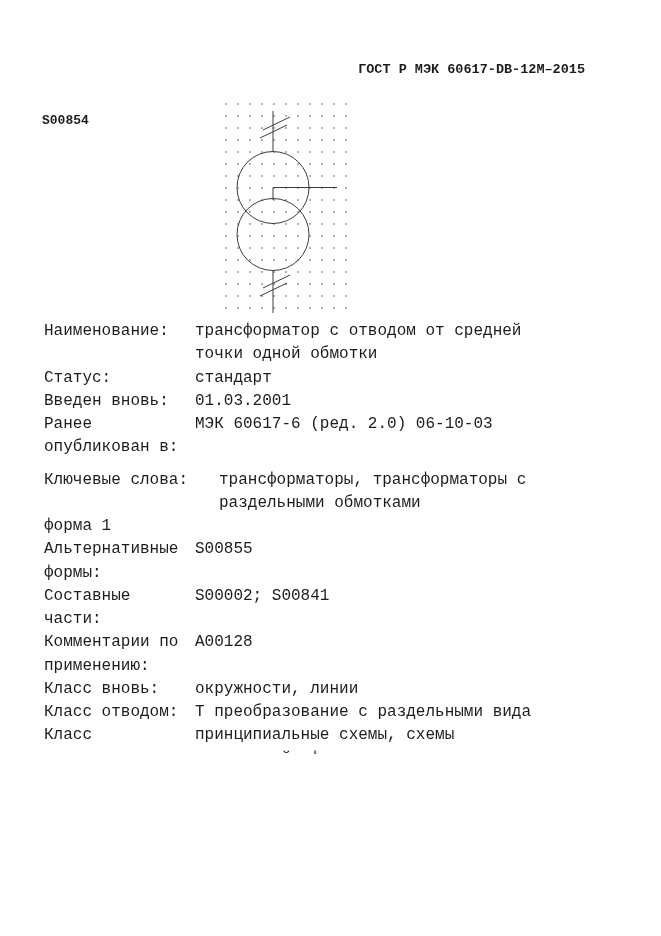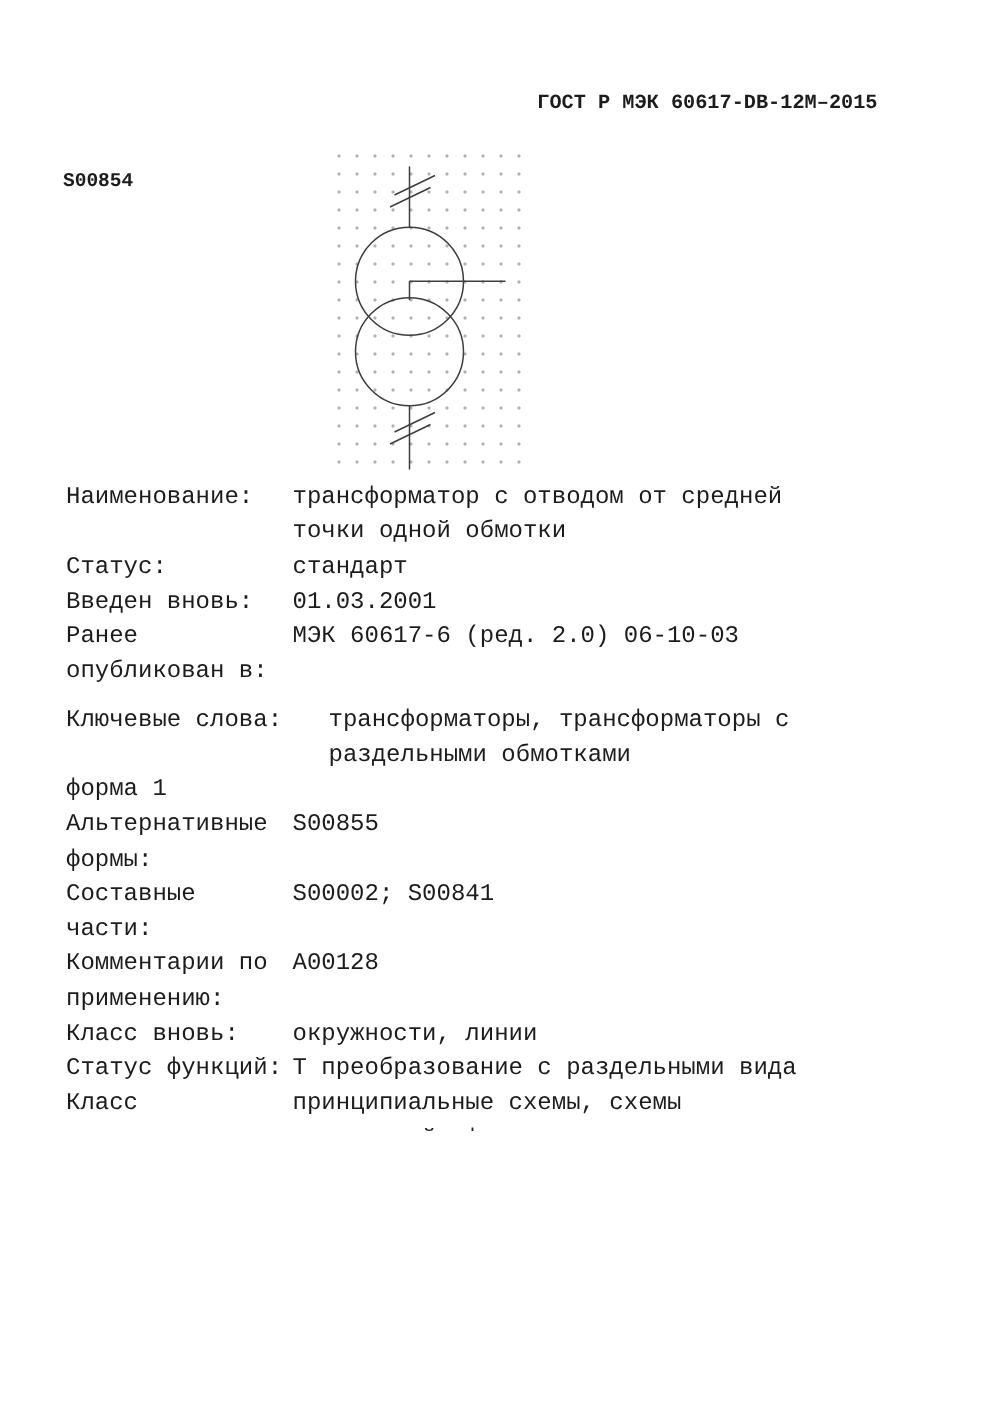--- a/index.html
+++ b/index.html
@@ -136,21 +136,21 @@
       <div class="prop-label">Комментарии по применению:</div>
       <div class="prop-value">A00128</div>
     </div>
 
     <div class="prop-row">
       <div class="prop-label">Класс вновь:</div>
       <div class="prop-value">окружности, линии</div>
     </div>
 
     <div class="prop-row">
-      <div class="prop-label">Статус функций:</div>
+      <div class="prop-label">Класс отводом:</div>
       <div class="prop-value">Т преобразование с раздельными вида</div>
     </div>
 
     <div class="prop-row">
       <div class="prop-label">Класс применения:</div>
       <div class="prop-value">принципиальные схемы, схемы соединений, функциональные схемы, монтажные схемы, карты сетей, общие схемы</div>
     </div>
 
   </div>
 

